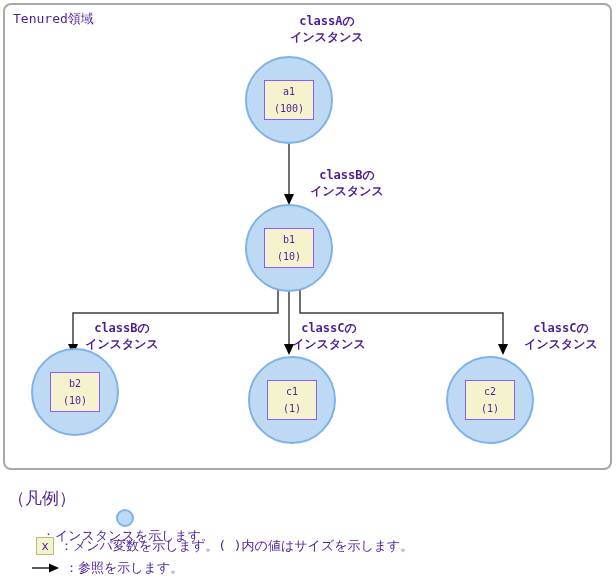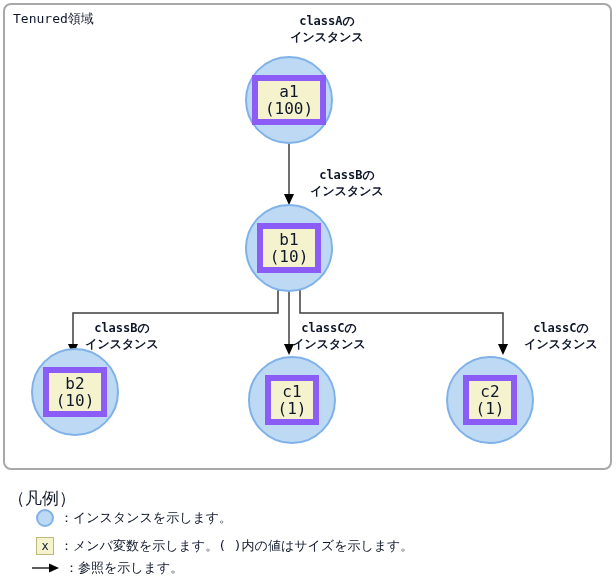--- a/index.html
+++ b/index.html
@@ -1,35 +1,35 @@
 <!DOCTYPE html>
 <html><head>
 <meta charset="utf-8">
 <style>
   * { margin:0; padding:0; box-sizing:border-box; }
   body { background:#ffffff; }
   .canvas {
     position:relative; width:616px; height:583px; background:#ffffff;
     font-family:"DejaVu Sans Mono","Liberation Mono",monospace;
-    color:#0f172a; overflow:hidden;
+    color:#4c1d95; overflow:hidden;
   }
   .frame {
     position:absolute; left:3px; top:3px; width:609px; height:467px;
     border:2px solid #a8a8a8; border-radius:8px; background:#ffffff;
   }
   .region-label { position:absolute; left:13px; top:10px; font-size:13px; }
   .edges { position:absolute; left:0; top:0; pointer-events:none; }
   .node {
     position:absolute; width:88px; height:88px; border-radius:50%;
     background:#bdd9f3; border:2px solid #7fb2e8;
     display:flex; align-items:center; justify-content:center;
   }
   .member-box {
-    background:#f5f3cd; border:6px solid #8b5cf6;
-    text-align:center; font-size:16px; line-height:17px; padding:2px 7px;
+    background:#f5f3cd; border:1px solid #8b5cf6;
+    text-align:center; font-size:10px; line-height:17px; padding:2px 7px;
     min-width:50px;
   }
   .class-label { position:absolute; text-align:center; font-size:12px; line-height:16px; white-space:nowrap;font-weight:bold; }
   .legend-title { position:absolute; left:8px; top:487px; font-size:17px; }
   .legend-row { position:absolute; display:flex; align-items:center; font-size:13px; }
   .legend-text { margin-left:6px; }
   .legend-icon-circle {
     width:18px; height:18px; border-radius:50%;
     background:#bdd9f3; border:2px solid #7fb2e8; display:inline-block;
   }
@@ -113,21 +113,21 @@
   </div>
   <div class="node" style="left:446px; top:356px;">
     <div class="member-box">
       <div>c2</div>
       <div>(1)</div>
     </div>
   </div>
 
   <div class="legend-title">（凡例）</div>
 
-  <div class="legend-row" style="left:36px; top:509px;">
+  <div class="legend-row" style="left:36px; top:509px;flex-direction:column;">
     <span class="legend-icon-circle"></span>
     <span class="legend-text">：インスタンスを示します。</span>
   </div>
 
   <div class="legend-row" style="left:36px; top:537px;">
     <span class="legend-icon-box">
       <span>x</span>
     </span>
     <span class="legend-text">：メンバ変数を示します。( )内の値はサイズを示します。</span>
   </div>

